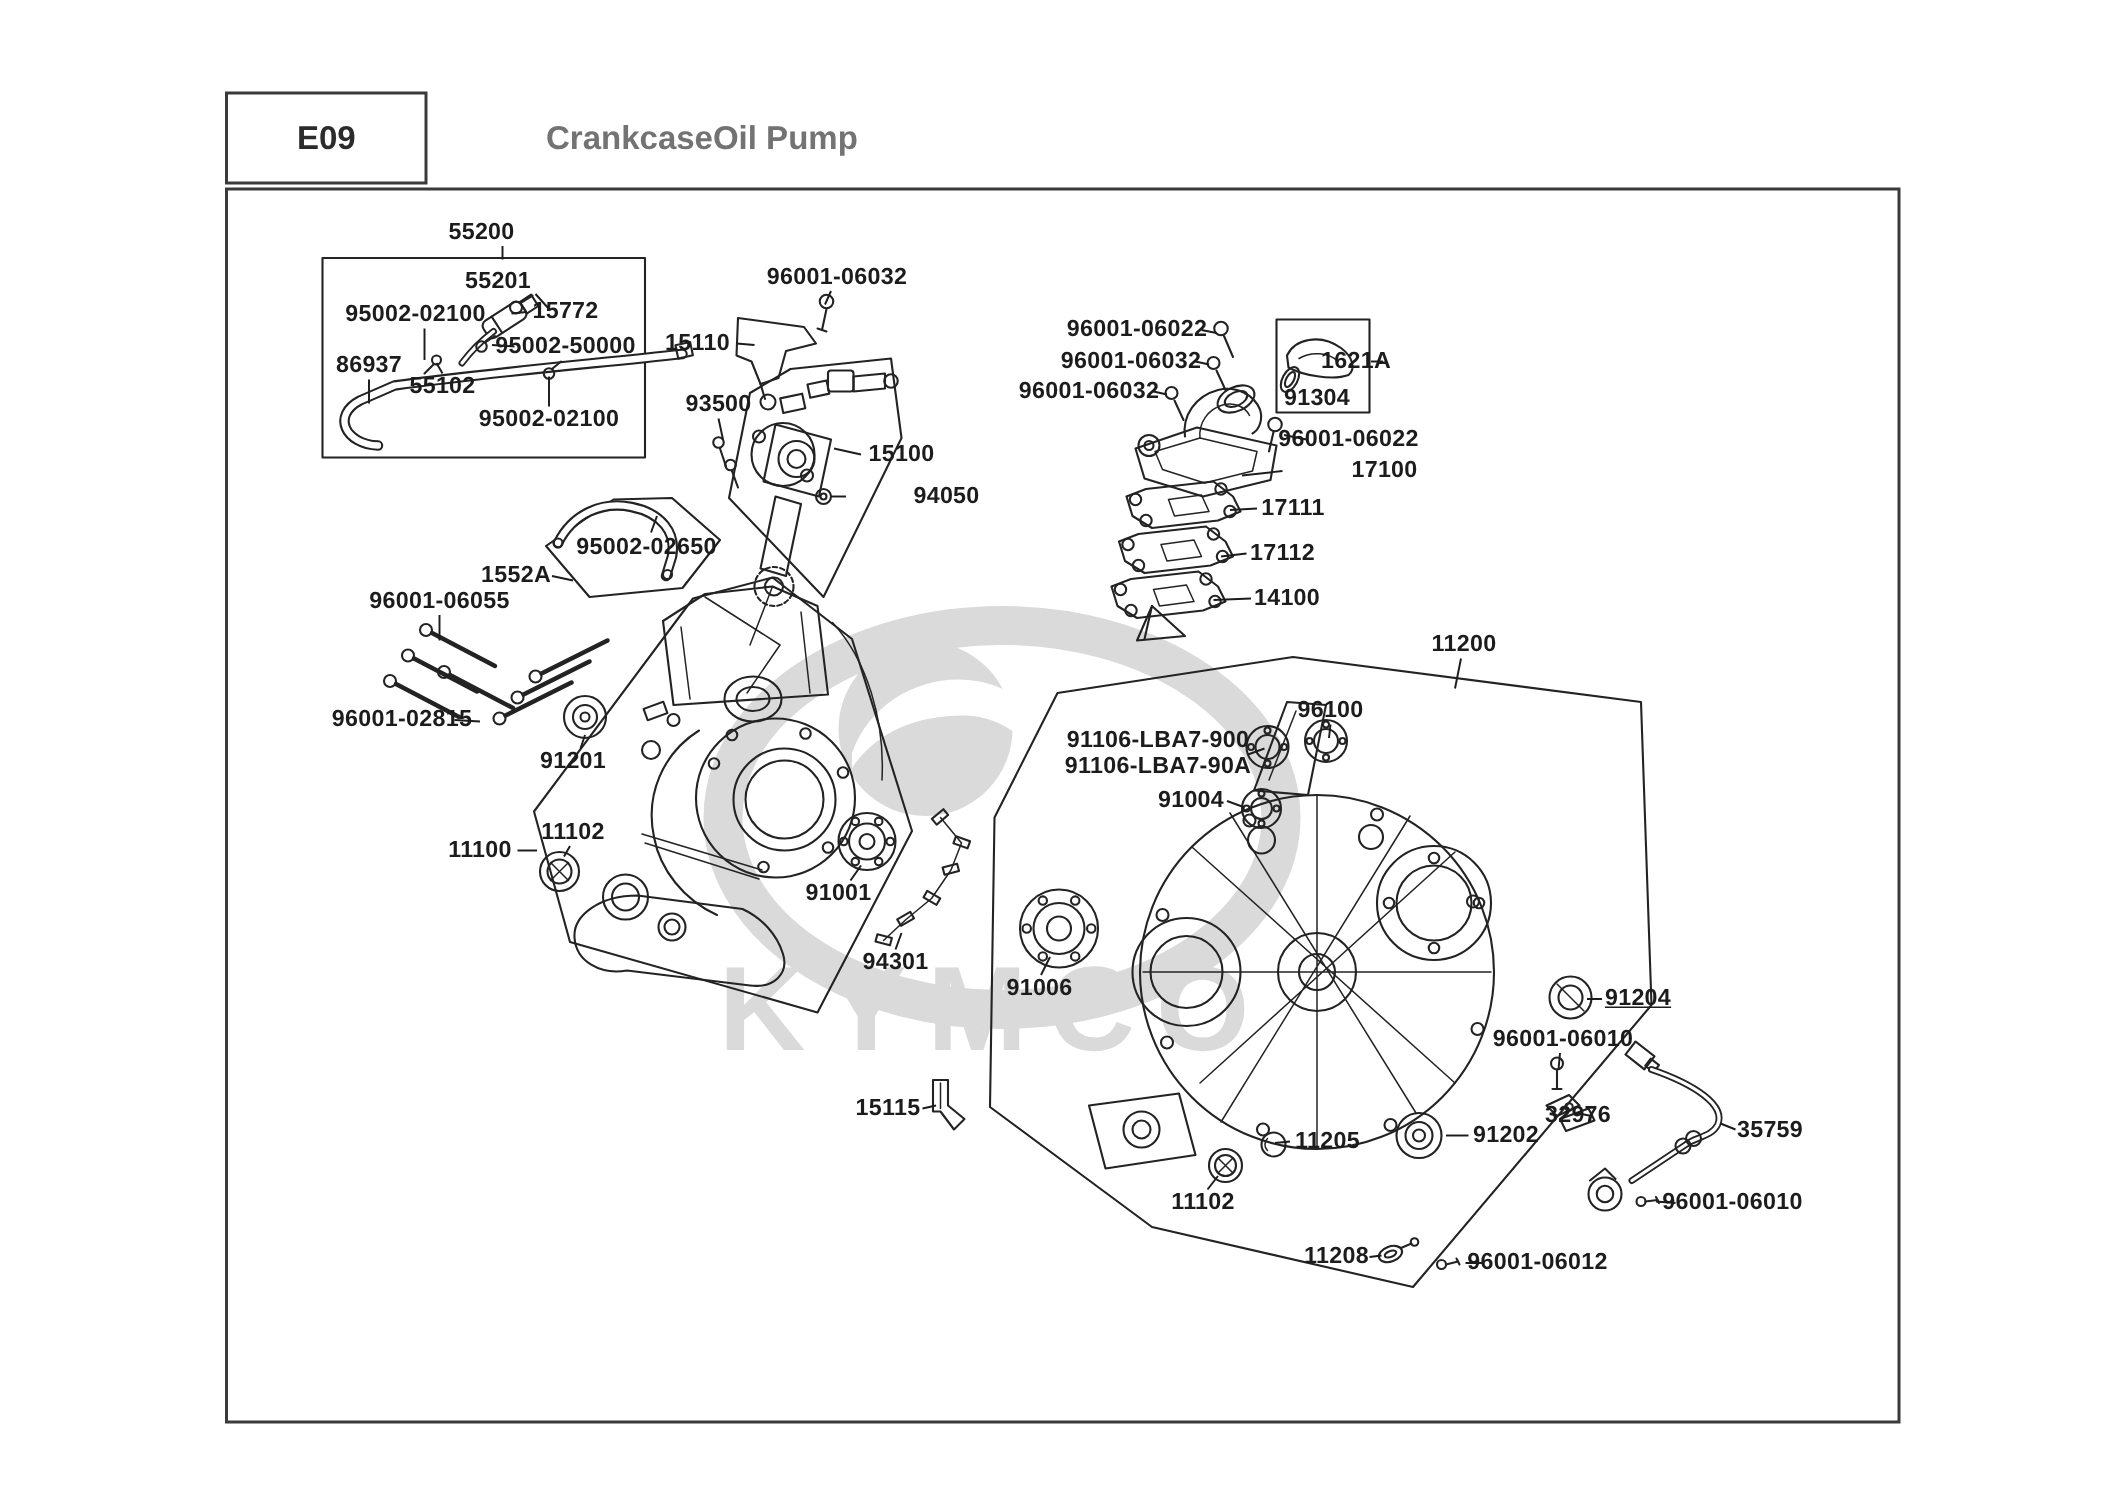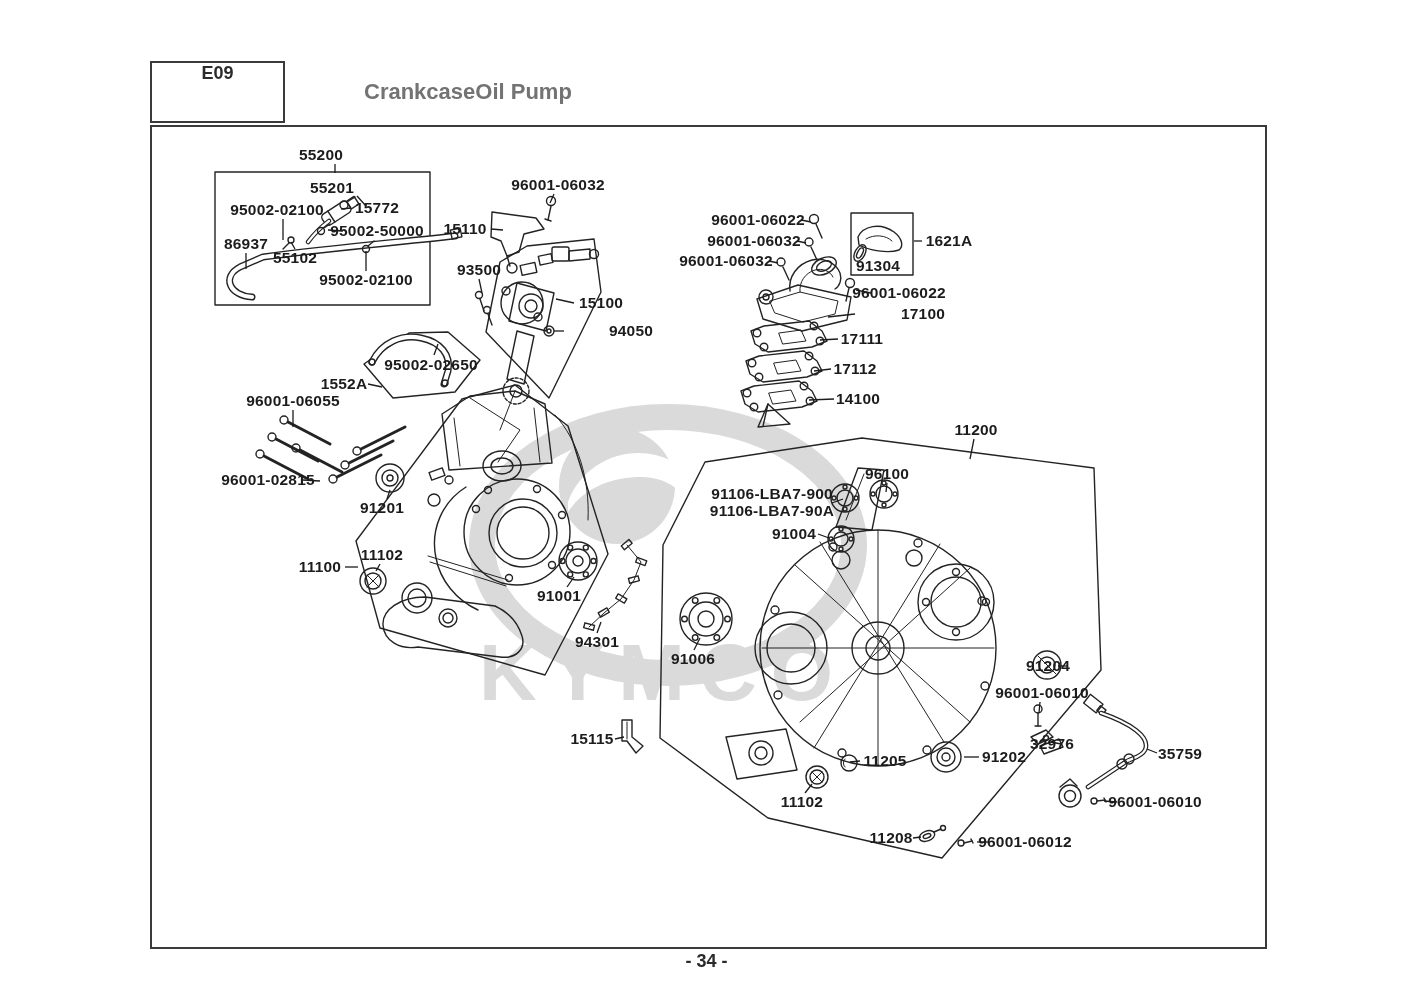--- a/index.html
+++ b/index.html
@@ -1,22 +1,22 @@
 <!DOCTYPE html>
 <html><head>
 <meta charset="utf-8">
 <style>
   html,body{margin:0;padding:0;background:#fff;}
   .page{position:relative;width:1415px;height:1000px;background:#ffffff;overflow:hidden;
         font-family:"Liberation Sans",sans-serif;}
   .frame{position:absolute;left:150px;top:125px;width:1113px;height:820px;
          border:2px solid #3a3a3a;}
   .code-box{position:absolute;left:150px;top:61px;width:131px;height:58px;
-            border:2px solid #3a3a3a;display:flex;align-items:flex-start;justify-content:center;
-            font-weight:bold;font-size:18px;color:#2b2b2b;background:#fff;}
+            border:2px solid #3a3a3a;display:flex;align-items:center;justify-content:center;
+            font-weight:bold;font-size:22px;color:#2b2b2b;background:#fff;}
   .doc-title{position:absolute;left:364px;top:79px;font-weight:bold;font-size:22px;color:#737373;}
   .footer{position:absolute;left:150px;top:951px;width:1113px;text-align:center;
           font-weight:bold;font-size:18px;color:#2b2b2b;}
   .lbl{position:absolute;transform:translate(-50%,-50%);white-space:nowrap;
        font-weight:bold;font-size:15.5px;color:#1c1c1c;letter-spacing:.2px;}
   svg.layer{position:absolute;left:0;top:0;}
   .art{stroke:#232323;fill:none;stroke-width:1.4;stroke-linecap:round;stroke-linejoin:round;}
   .thin{stroke-width:1;}
   .tube{stroke:#232323;stroke-width:7;fill:none;stroke-linecap:round;}
   .tubecore{stroke:#ffffff;stroke-width:4.2;fill:none;stroke-linecap:round;}
@@ -412,40 +412,39 @@
       <line x1="1117" y1="802" x2="1104" y2="801" class="leader"></line>
       <line x1="913" y1="838" x2="921" y2="837" class="leader"></line>
       <line x1="989" y1="842" x2="977" y2="842" class="leader"></line>
     </svg>
 
   <div class="frame"></div>
   <div class="code-box">
     <span>E09</span>
   </div>
   <div class="doc-title">CrankcaseOil Pump</div>
-  <div class="footer">- 34 -</div>
 
   <div id="labels">
       <div class="lbl" style="left: 321px; top: 155px;">55200</div>
       <div class="lbl" style="left: 332px; top: 188px;">55201</div>
       <div class="lbl" style="left: 277px; top: 210px;">95002-02100</div>
       <div class="lbl" style="left: 377px; top: 208px;">15772</div>
       <div class="lbl" style="left: 377px; top: 231px;">95002-50000</div>
       <div class="lbl" style="left: 246px; top: 244px;">86937</div>
       <div class="lbl" style="left: 295px; top: 258px;">55102</div>
       <div class="lbl" style="left: 366px; top: 280px;">95002-02100</div>
       <div class="lbl" style="left: 558px; top: 185px;">96001-06032</div>
       <div class="lbl" style="left: 465px; top: 229px;">15110</div>
       <div class="lbl" style="left: 479px; top: 270px;">93500</div>
       <div class="lbl" style="left: 601px; top: 303px;">15100</div>
       <div class="lbl" style="left: 588px; top: 331px; margin-left: 43px;">94050</div>
       <div class="lbl" style="left: 758px; top: 220px;">96001-06022</div>
       <div class="lbl" style="left: 754px; top: 241px;">96001-06032</div>
       <div class="lbl" style="left: 726px; top: 261px;">96001-06032</div>
-      <div class="lbl" style="left: 949px; top: 241px;">1621A</div>
+      <div class="lbl" style="left: 904px; top: 241px;">1621A</div>
       <div class="lbl" style="left: 878px; top: 266px;">91304</div>
       <div class="lbl" style="left: 899px; top: 293px;">96001-06022</div>
       <div class="lbl" style="left: 879px; top: 314px; margin-left: 44px;">17100</div>
       <div class="lbl" style="left: 862px; top: 339px;">17111</div>
       <div class="lbl" style="left: 855px; top: 369px;">17112</div>
       <div class="lbl" style="left: 858px; top: 399px;">14100</div>
       <div class="lbl" style="left: 431px; top: 365px;">95002-02650</div>
       <div class="lbl" style="left: 344px; top: 384px;">1552A</div>
       <div class="lbl" style="left: 293px; top: 401px;">96001-06055</div>
       <div class="lbl" style="left: 268px; top: 480px;">96001-02815</div>
@@ -453,21 +452,21 @@
       <div class="lbl" style="left: 320px; top: 567px;">11100</div>
       <div class="lbl" style="left: 382px; top: 555px;">11102</div>
       <div class="lbl" style="left: 559px; top: 596px;">91001</div>
       <div class="lbl" style="left: 597px; top: 642px;">94301</div>
       <div class="lbl" style="left: 976px; top: 430px;">11200</div>
       <div class="lbl" style="left: 887px; top: 474px;">96100</div>
       <div class="lbl" style="left: 772px; top: 494px;">91106-LBA7-900</div>
       <div class="lbl" style="left: 772px; top: 511px;">91106-LBA7-90A</div>
       <div class="lbl" style="left: 794px; top: 534px;">91004</div>
       <div class="lbl" style="left: 693px; top: 659px;">91006</div>
-      <div class="lbl" style="left: 1048px; top: 666px;">91204</div>
+      <div class="lbl" style="left: 1092px; top: 666px; text-decoration: underline;">91204</div>
       <div class="lbl" style="left: 1042px; top: 693px;">96001-06010</div>
       <div class="lbl" style="left: 1052px; top: 744px;">32976</div>
       <div class="lbl" style="left: 1004px; top: 757px;">91202</div>
       <div class="lbl" style="left: 1180px; top: 754px;">35759</div>
       <div class="lbl" style="left: 592px; top: 739px;">15115</div>
       <div class="lbl" style="left: 885px; top: 761px;">11205</div>
       <div class="lbl" style="left: 802px; top: 802px;">11102</div>
       <div class="lbl" style="left: 1155px; top: 802px;">96001-06010</div>
       <div class="lbl" style="left: 891px; top: 838px;">11208</div>
       <div class="lbl" style="left: 1025px; top: 842px;">96001-06012</div>

